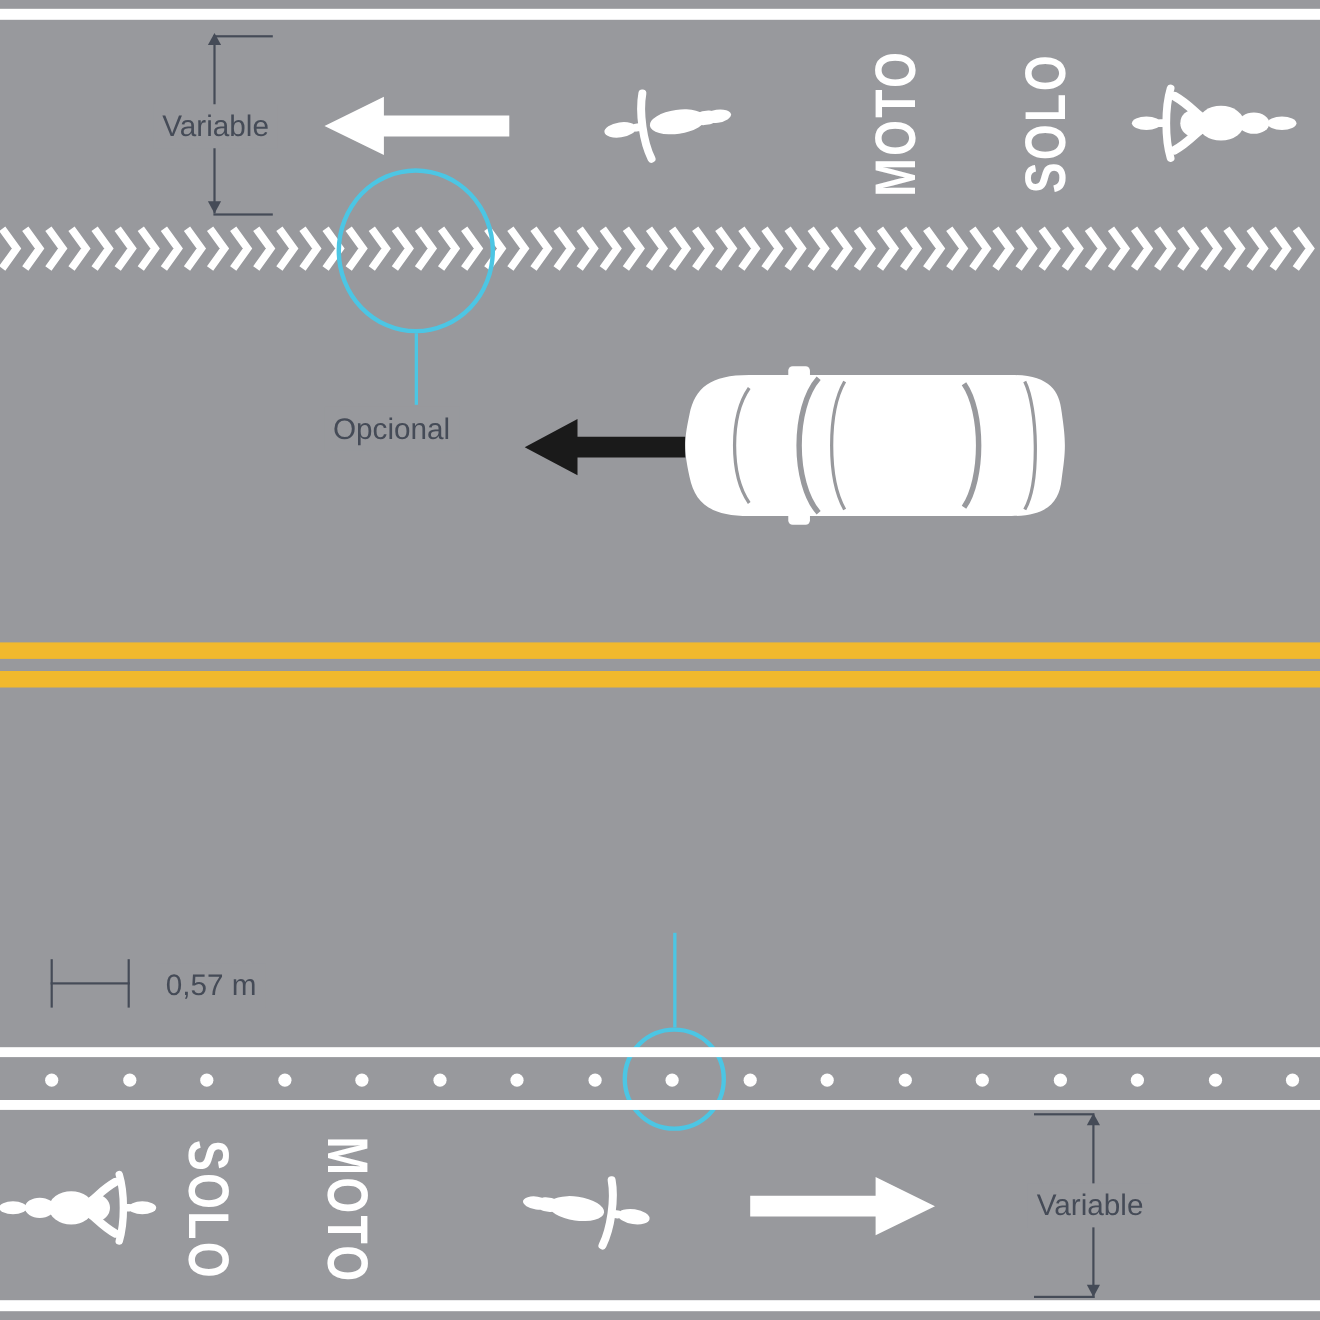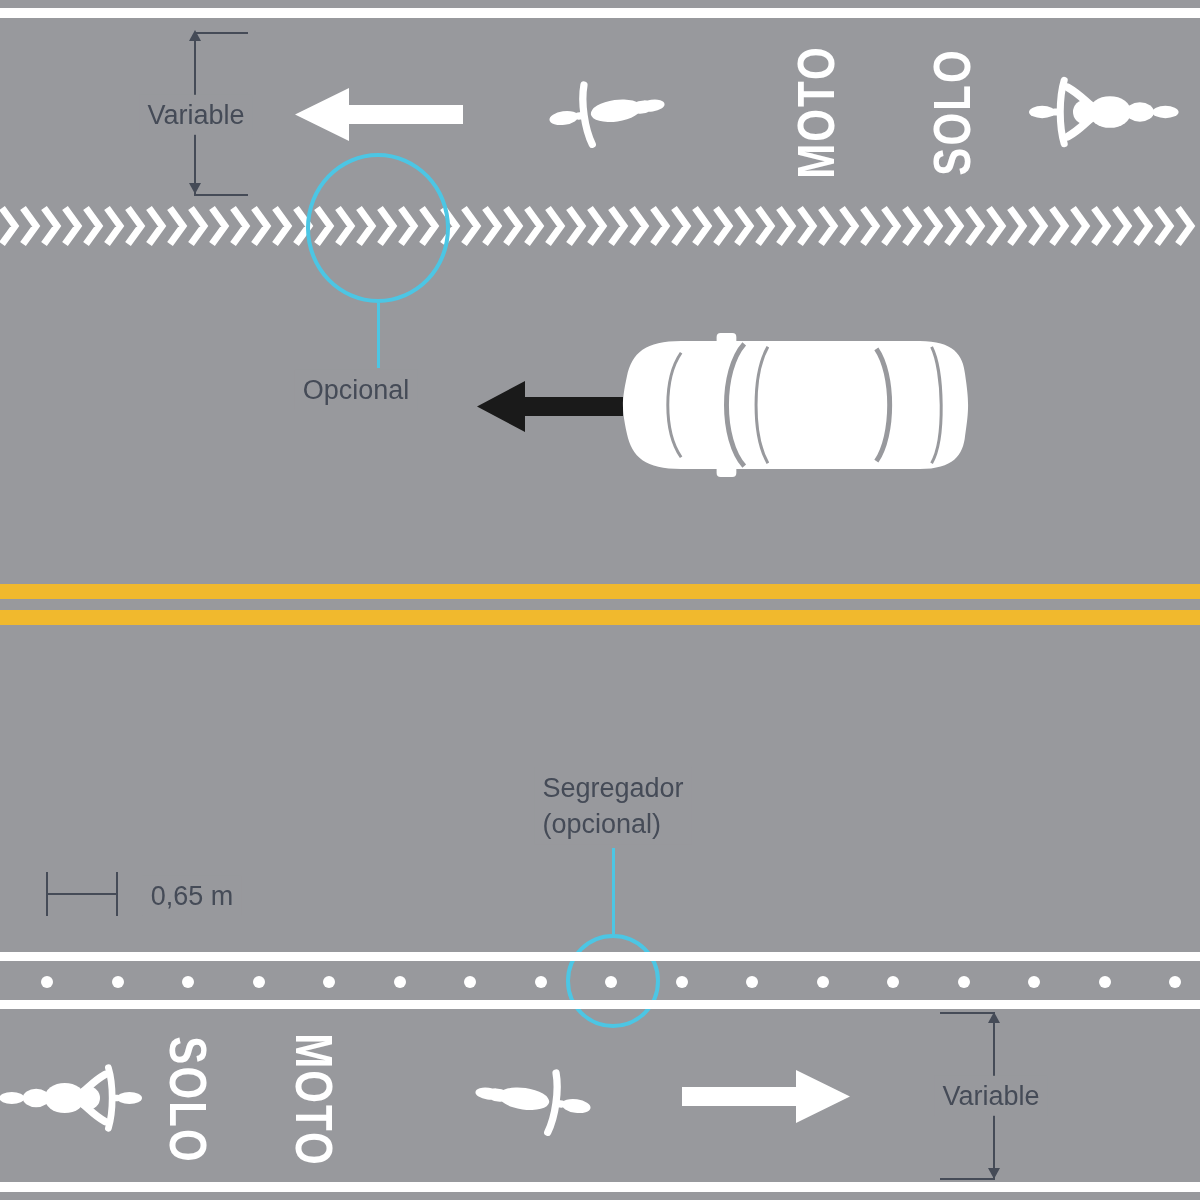--- a/index.html
+++ b/index.html
@@ -8,21 +8,21 @@
     position:relative;width:1200px;height:1200px;
     background:var(--road,#98999d);
     overflow:hidden;
     font-family:"Liberation Sans",sans-serif;
   }
   .hline{position:absolute;left:0;width:1200px;background:var(--marking,#ffffff)}
   .yline{position:absolute;left:0;width:1200px;height:15px;background:var(--yellow,#f1b92d)}
   .label{
     position:absolute;color:var(--ink,#454b57);font-size:27px;line-height:1.35;
     transform:translate(-50%,-50%);background:var(--road,#98999d);
-    padding:2px 8px;white-space:nowrap;text-align:left;
+    padding:2px 8px;white-space:nowrap;text-align:right;
   }
   .road-word{
     position:absolute;color:var(--marking,#ffffff);font-weight:700;font-size:40px;
     letter-spacing:2px;white-space:nowrap;
   }
   .rw-up{transform:translate(-50%,-50%) rotate(-90deg) scale(1.05,1.3)}
   .rw-down{transform:translate(-50%,-50%) rotate(90deg) scale(1.05,1.3)}
   .dim-v{position:absolute;width:2px;background:var(--ink,#454b57)}
   .dim-h{position:absolute;height:2px;background:var(--ink,#454b57)}
   .arrow-up{position:absolute;width:0;height:0;border-left:6px solid transparent;border-right:6px solid transparent;border-bottom:11px solid var(--ink,#454b57)}
@@ -100,31 +100,27 @@
       <path d="M128,13 C104,40 104,110 128,137" stroke-width="5"></path>
       <path d="M152,16 C136,44 136,106 152,134" stroke-width="3"></path>
       <path d="M262,18 C280,44 280,106 262,132" stroke-width="5"></path>
       <path d="M318,16 C330,40 332,110 318,134" stroke-width="3"></path>
     </g>
   </svg>
 
   <div class="yline" style="top:584px"></div>
   <div class="yline" style="top:610px"></div>
 
-  <div class="label" style="left:613px;top:806px">
-    <div>Segregador</div>
-    <div>(opcional)</div>
-  </div>
   <div class="leader" style="left:612px;top:848px;height:86px"></div>
   <div class="circle" style="left:566px;top:934px;width:94px;height:94px"></div>
 
   <div class="dim-v" style="left:46px;top:872px;height:44px"></div>
   <div class="dim-v" style="left:116px;top:872px;height:44px"></div>
   <div class="dim-h" style="left:46px;top:893px;width:72px"></div>
-  <div class="label" style="left:192px;top:896px">0,65 m</div>
+  <div class="label" style="left:192px;top:896px">0,57 m</div>
 
   <div class="hline" style="top:952px;height:9px"></div>
   <div class="dots-row" id="dots-row">
       <div class="dot" style="left: 41px;"></div>
       <div class="dot" style="left: 111.5px;"></div>
       <div class="dot" style="left: 182px;"></div>
       <div class="dot" style="left: 252.5px;"></div>
       <div class="dot" style="left: 323px;"></div>
       <div class="dot" style="left: 393.5px;"></div>
       <div class="dot" style="left: 464px;"></div>

